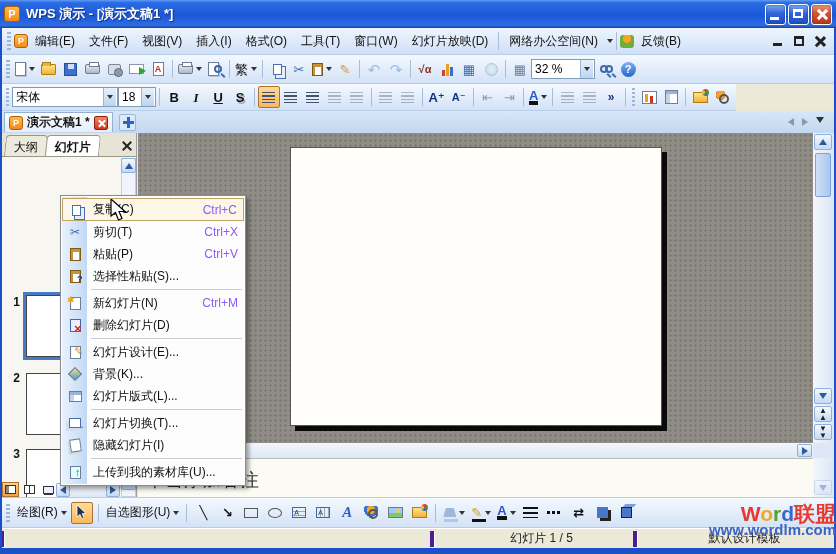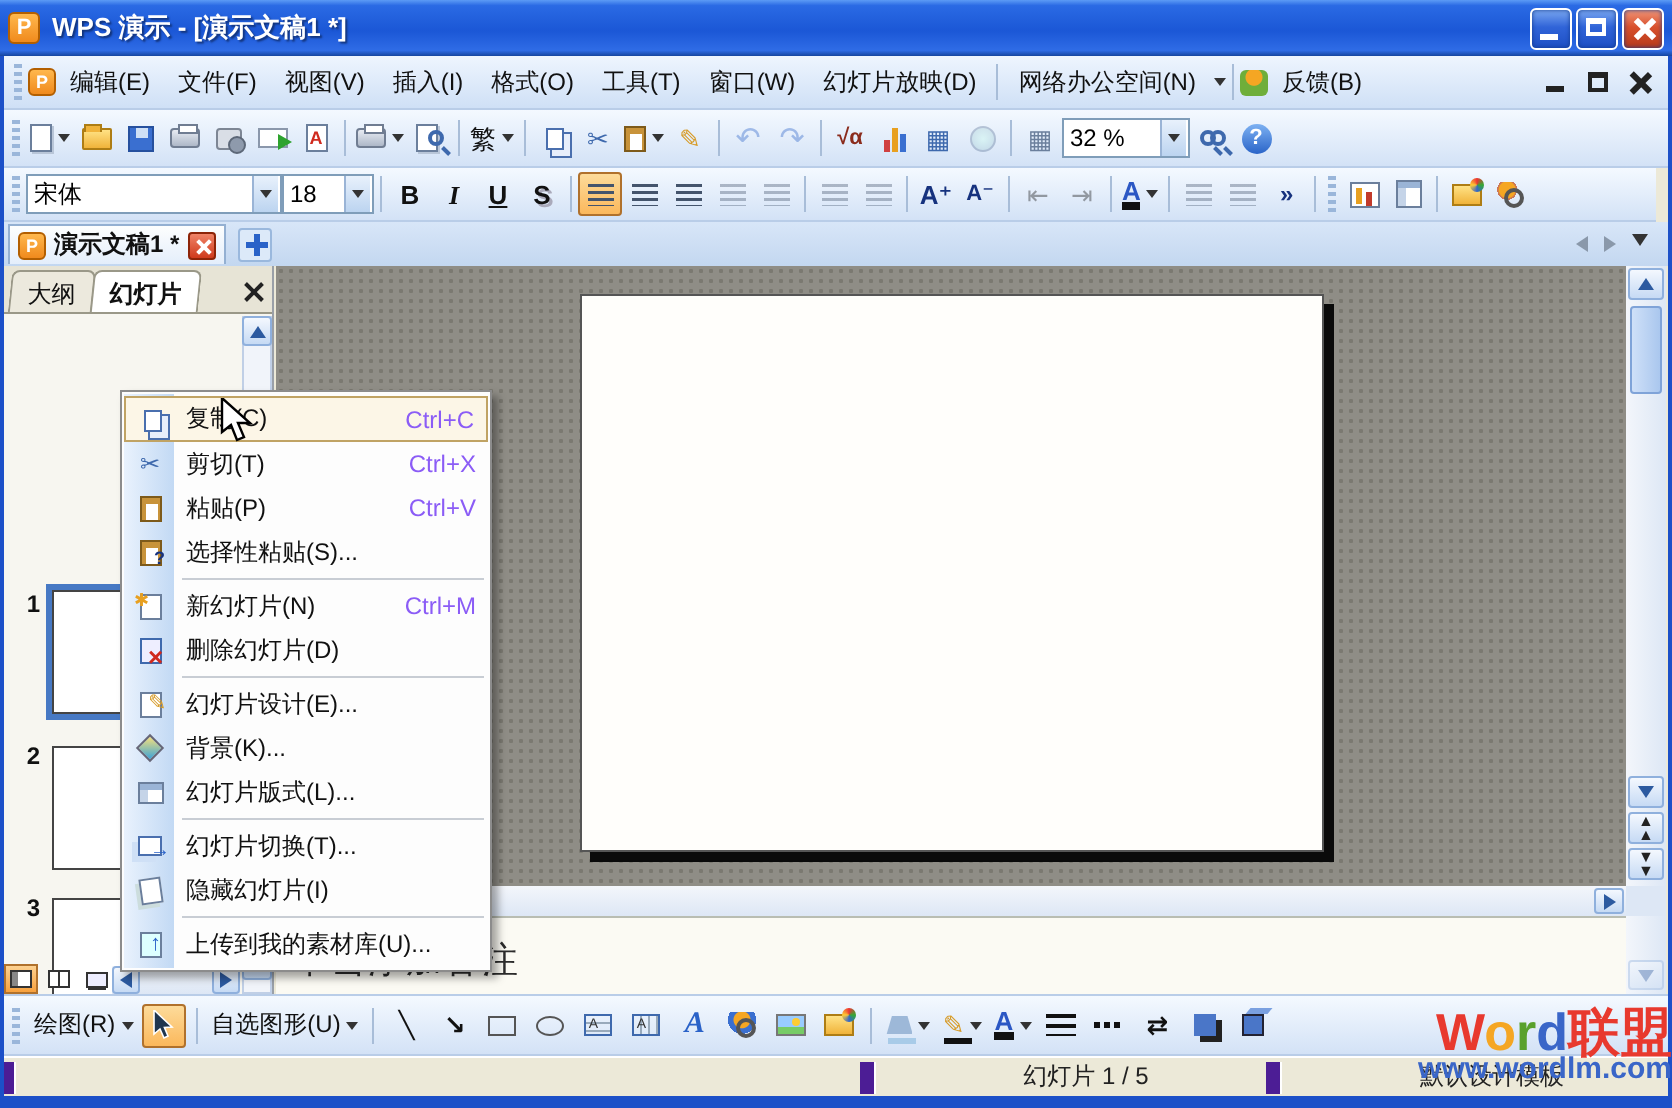--- a/index.html
+++ b/index.html
@@ -36,21 +36,21 @@
   .dctl .bar{position:absolute;left:2px;bottom:2px;width:9px;height:3px;background:#222;}
   .dctl .box{position:absolute;left:2px;top:1px;width:10px;height:10px;border:2px solid #222;border-top-width:3px;}
   .dctl.xx::before,.dctl.xx::after{content:"";position:absolute;left:6px;top:0;width:2.5px;height:13px;background:#222;}
   .dctl.xx::before{transform:rotate(45deg);} .dctl.xx::after{transform:rotate(-45deg);}
   .fbico{width:14px;height:13px;border-radius:3px;position:relative;
      background:radial-gradient(circle at 50% 28%,#f5a623 0 4px,#6fae3a 4.5px);}
   
   .toolbar{background:linear-gradient(180deg,#f4f9ff,#d3e2f6);border-bottom:1px solid #b9cde8;
     display:flex;align-items:center;padding:0 3px;}
   #tb1{left:0;top:55px;width:836px;height:29px;}
-  #tb2{left:0;top:84px;width:828px;height:27px;}
+  #tb2{left:0;top:84px;width:736px;height:27px;}
   .tbtn{min-width:22px;height:22px;border-radius:2px;display:flex;align-items:center;
     justify-content:center;gap:1px;padding:0 2px;position:relative;}
   .dim{opacity:.38;}
   .dd{width:0;height:0;border-left:3px solid transparent;border-right:3px solid transparent;
     border-top:4px solid #333;margin-left:2px;}
   .glyph{font-size:13px;line-height:1;}
   
   .i-page{width:11px;height:14px;background:#fff;border:1px solid #6b7f9c;box-shadow:1px 1px 0 #b9c6d8;}
   .i-folder{width:15px;height:11px;background:linear-gradient(180deg,#ffe285,#f0b33a);border:1px solid #ae7d14;
     border-radius:1px;position:relative;}
@@ -168,42 +168,42 @@
   .cbar{position:absolute;left:3px;bottom:2px;width:14px;height:3px;background:#111;}
   .cbar.lightblue{background:#a8cbe8;}
   .lines3{width:15px;height:11px;background:repeating-linear-gradient(180deg,#111 0 2px,transparent 2px 5px);}
   .dash3{width:15px;height:3px;background:repeating-linear-gradient(90deg,#111 0 3px,transparent 3px 5px);}
   .shadowsq{width:11px;height:11px;background:#4a76c8;box-shadow:3px 3px 0 #222;}
   .cube{width:11px;height:11px;background:#4a76c8;border:1px solid #223;position:relative;}
   .cube::before{content:"";position:absolute;left:2px;top:-4px;width:11px;height:3px;background:#7aa0e0;transform:skewX(-40deg);}
   
   #statusbar{left:0;top:528px;width:836px;height:20px;background:#ece9d8;border-top:1px solid #fff;
     display:flex;align-items:center;color:#222;}
-  .scell{height:16px;border-left:7px solid #4c1d95;box-shadow:inset 1px 0 0 #fff;
+  .scell{height:16px;border-left:4px solid #4c1d95;box-shadow:inset 1px 0 0 #fff;
     display:flex;align-items:center;justify-content:center;padding-left:16px;}
   
   #ctxmenu{left:60px;top:195px;width:186px;background:#fdfdfd;border:1px solid #8c8c8c;
     box-shadow:3px 3px 4px rgba(0,0,0,.35);z-index:300;padding:2px 1px;}
   #ctxmenu .strip{position:absolute;left:1px;top:1px;bottom:1px;width:25px;
     background:linear-gradient(90deg,#e9f2fd,#c2d9f4);}
   .mrow{position:relative;height:22px;display:flex;align-items:center;padding-left:31px;padding-right:6px;}
   .mrow .sc{margin-left:auto;color:#8b5cf6;}
   .mrow.hot{background:#fcf6e7;border:1px solid #c0a364;height:23px;padding-left:30px;}
   .msep{height:1px;background:#c8cdd4;margin:2px 2px 2px 29px;}
   .mico{position:absolute;left:5px;top:3px;width:16px;height:16px;display:flex;align-items:center;justify-content:center;}
   .mi-copy{width:9px;height:11px;background:#fff;border:1px solid #4a6fae;box-shadow:3px 3px 0 #e7eefb,3px 3px 0 1px #4a6fae;}
   .mi-paste{width:11px;height:13px;background:#c8933a;border:1px solid #7d5a1a;position:relative;}
   .mi-paste::after{content:"";position:absolute;left:2px;top:3px;width:6px;height:8px;background:#fff;}
   .mi-pagel{width:11px;height:13px;background:#fff;border:1px solid #6b7f9c;position:relative;font-size:9px;}
   .mi-diamond{width:10px;height:10px;transform:rotate(45deg);background:linear-gradient(135deg,#f7e07a,#3aa3d8);border:1px solid #667;}
   .mi-trans{width:12px;height:10px;background:#fff;border:1px solid #4a6fae;box-shadow:-3px 3px 0 #cfe0f6;}
   .ovr{position:absolute;font-weight:bold;}
   
   #wm{left:690px;top:503px;width:146px;z-index:400;text-align:right;line-height:1;}
-  #wm .l1{font-size:26px;font-weight:bold;letter-spacing:0;}
+  #wm .l1{font-size:21px;font-weight:bold;letter-spacing:0;}
   #wm .l2{font-size:15px;font-weight:bold;color:#3a66c8;margin-top:-2px;}
   
   #cursor{left:110px;top:199px;z-index:500;}
   
   .sideborder{background:#1c50c8;}
 </style>
 </head>
 <body>
 
 <div id="app">

